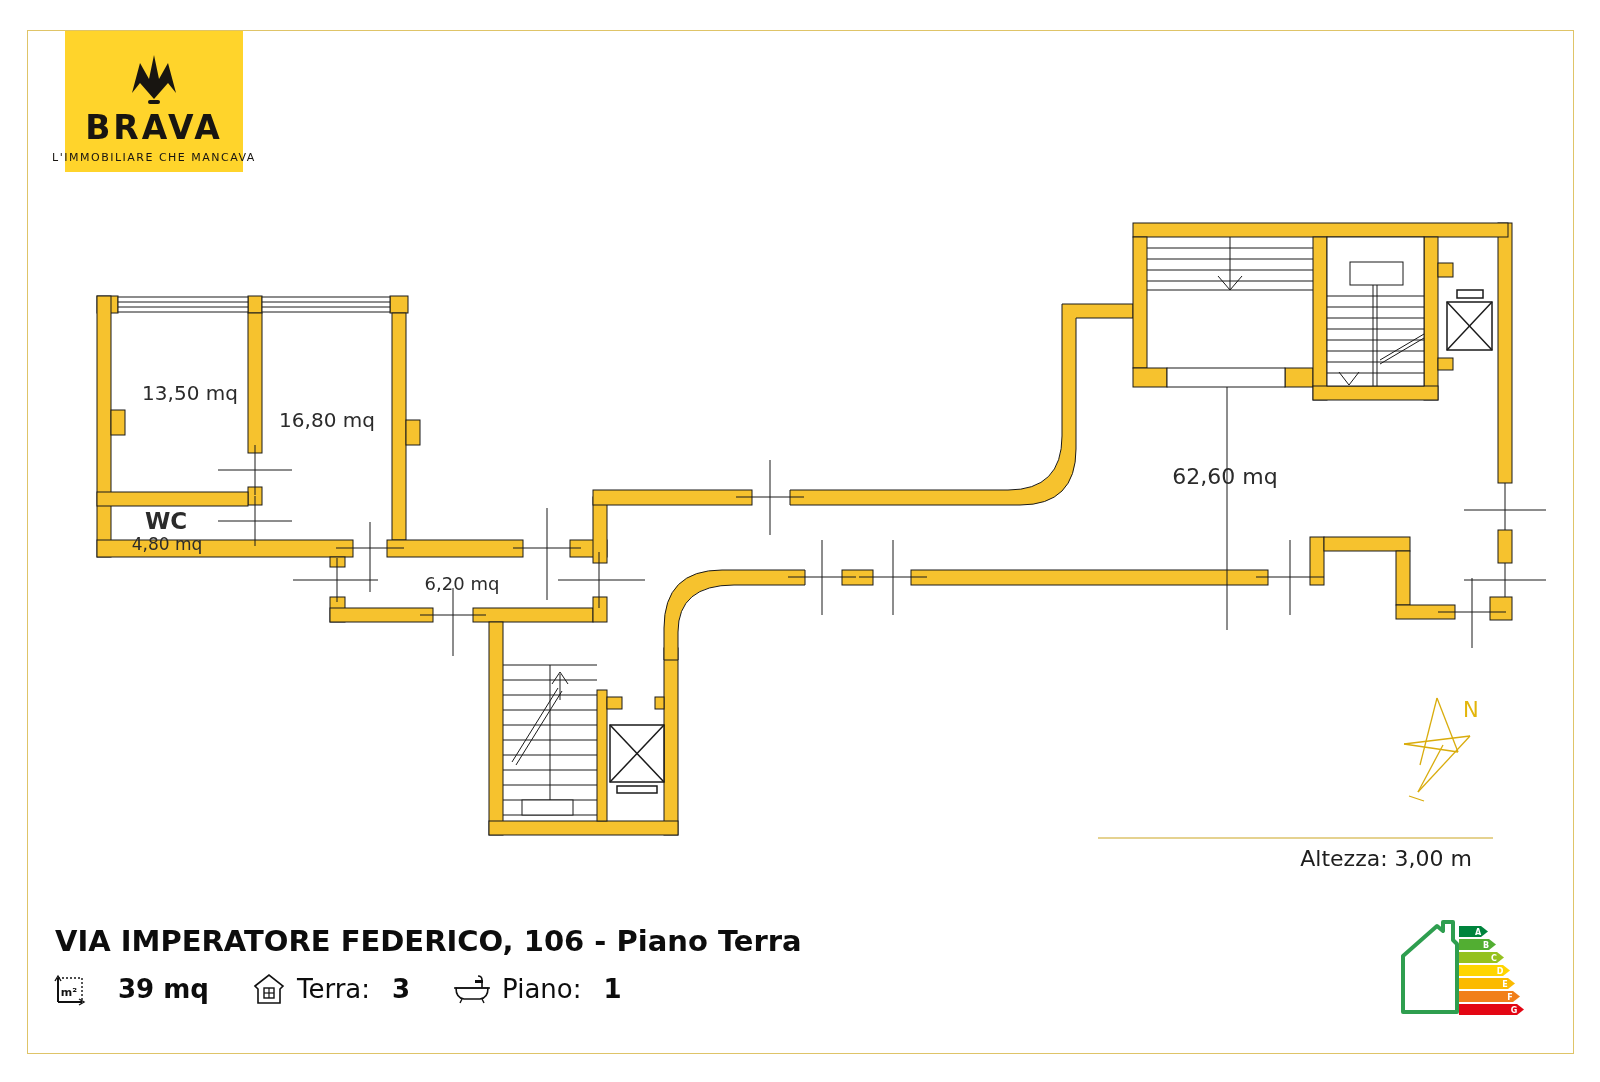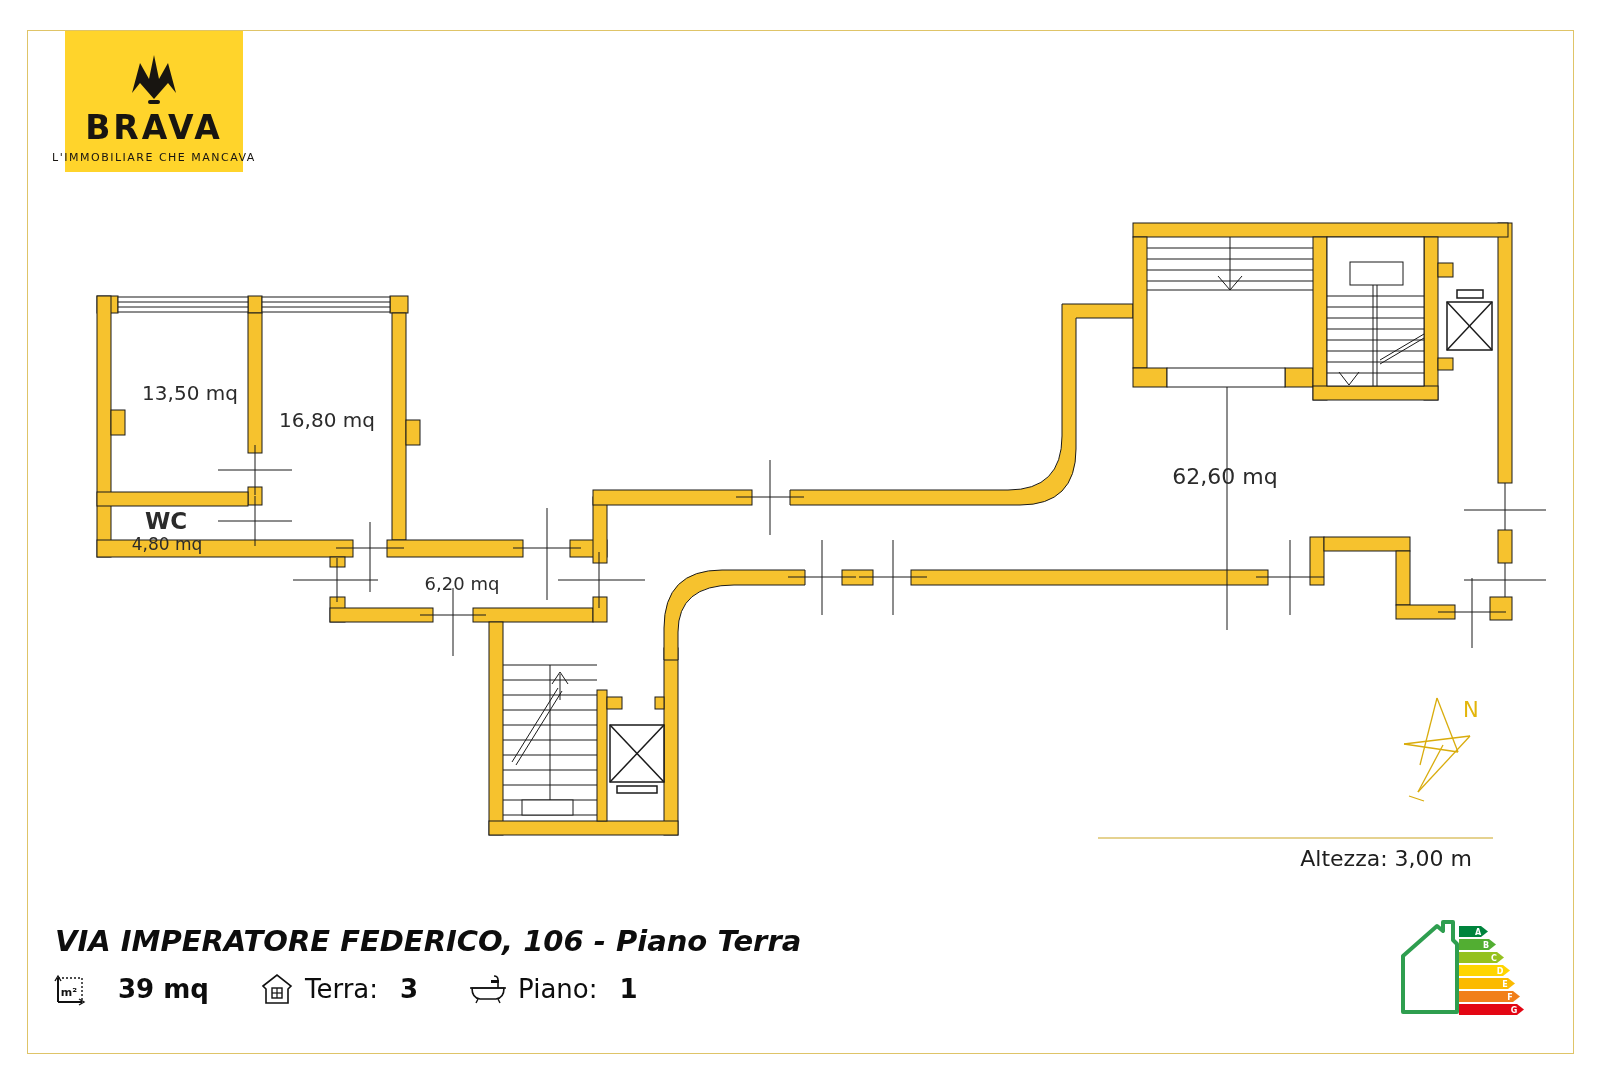--- a/index.html
+++ b/index.html
@@ -9,22 +9,22 @@
         border:1px solid #dfc468;pointer-events:none;}
   
   #logo{position:absolute;left:65px;top:31px;width:178px;height:141px;background:#FFD42B;
         display:flex;flex-direction:column;align-items:center;}
   #logo .crown{margin-top:22px;height:52px;}
   #logo .brand{font-weight:bold;font-size:33px;letter-spacing:3px;color:#181511;line-height:1;margin-top:6px;}
   #logo .tagline{font-size:11px;letter-spacing:1.5px;color:#181511;margin-top:7px;white-space:nowrap;}
   
   #plan{position:absolute;left:0;top:0;width:1600px;height:1082px;}
   
-  #addr-title{position:absolute;left:55px;top:924px;font-size:29px;font-weight:bold;color:#0d0d0d;white-space:nowrap;font-style:italic;}
-  #stats{position:absolute;left:52px;top:972px;display:flex;align-items:center;font-size:26px;color:#0d0d0d;white-space:nowrap;gap:8px;}
+  #addr-title{position:absolute;left:55px;top:924px;font-size:29px;font-weight:bold;color:#0d0d0d;white-space:nowrap;}
+  #stats{position:absolute;left:52px;top:972px;display:flex;align-items:center;font-size:26px;color:#0d0d0d;white-space:nowrap;}
   #stats .stat{display:flex;align-items:center;margin-right:42px;}
   #stats .sicon{margin-right:10px;display:inline-flex;}
   #stats .sval{font-weight:bold;margin-left:22px;}
   #energy{position:absolute;left:1393px;top:914px;}
 </style>
 </head>
 <body>
 
 <div id="page">
   <div id="page-border"></div>

